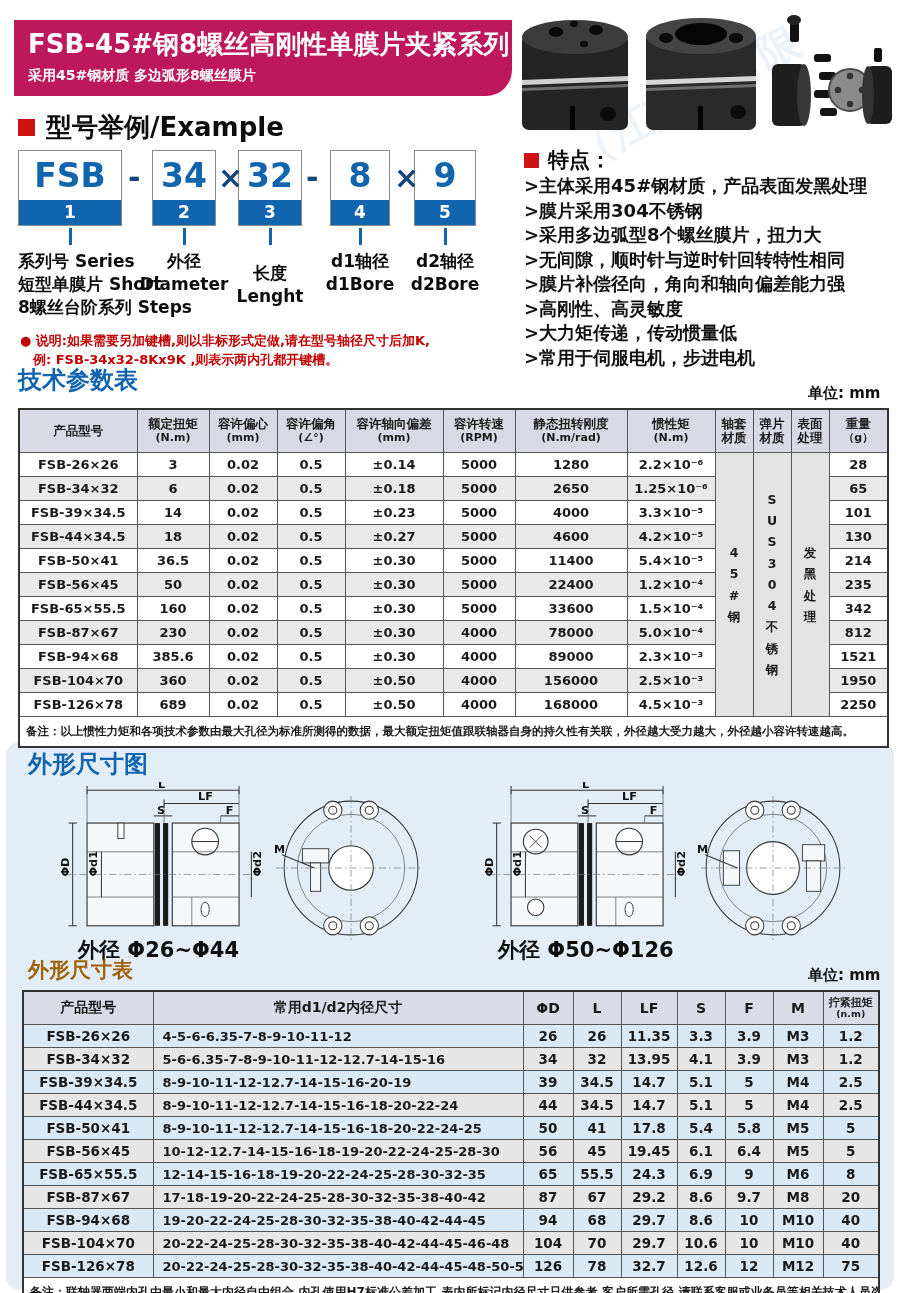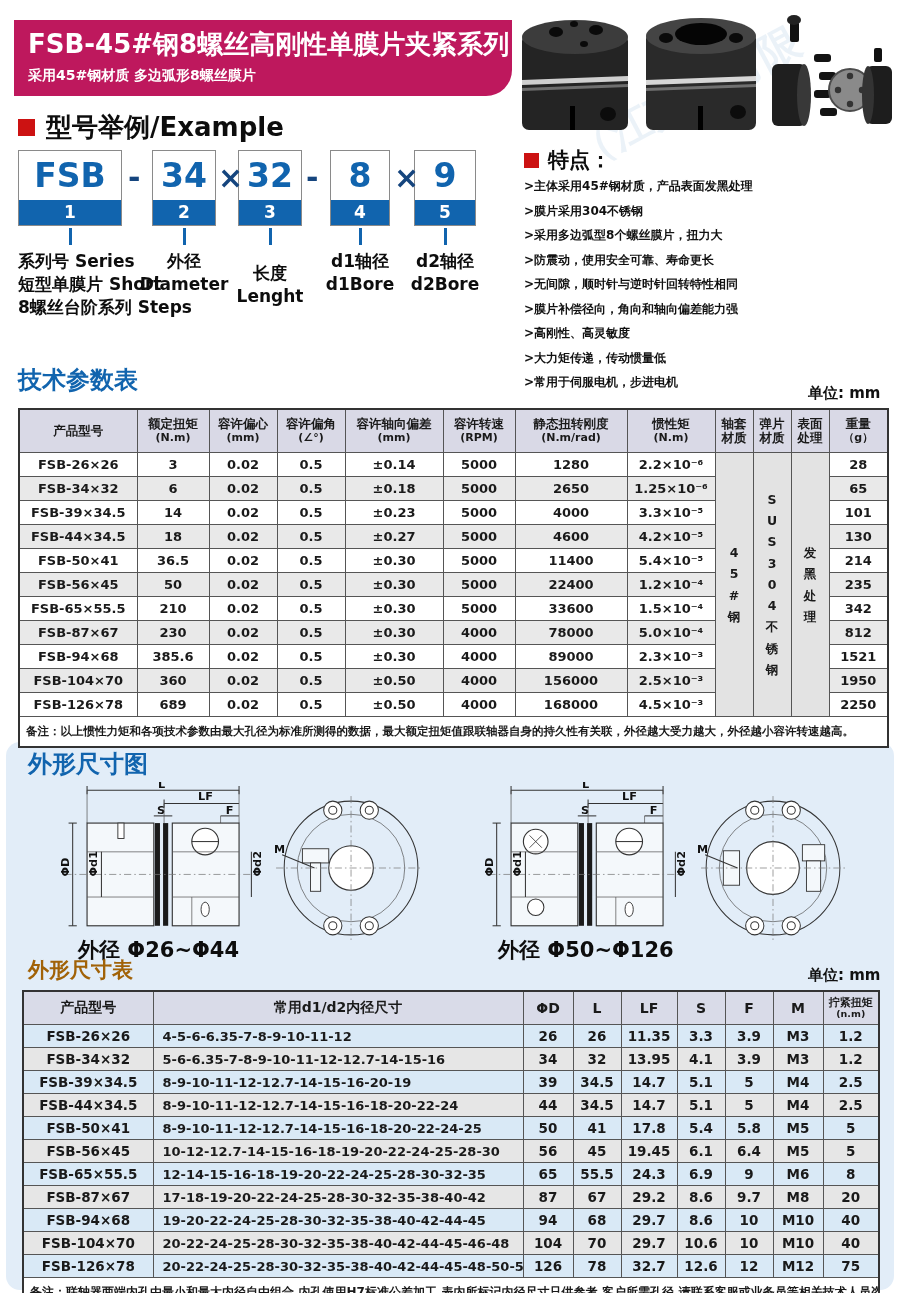--- a/index.html
+++ b/index.html
@@ -34,21 +34,21 @@
   .ex-tick{position:absolute;top:228px;width:3px;height:17px;background:#1164ae;}
   .ex-label{position:absolute;top:250px;font-size:17px;font-weight:bold;line-height:23px;color:#0d0d0d;white-space:nowrap;}
 
   .ex-note{position:absolute;left:20px;top:331px;color:#c00000;font-size:13px;font-weight:bold;line-height:19px;}
   .ex-note .l2{padding-left:13px;}
 
   
   .features{position:absolute;left:524px;top:146px;width:372px;}
   .features-heading{display:flex;align-items:center;gap:9px;font-size:21px;font-weight:bold;color:#0d0d0d;margin-bottom:0;}
   .features-heading .red-square{width:15px;height:15px;}
-  .feature-item{font-size:12px;font-weight:bold;line-height:24.5px;color:#111;white-space:nowrap;}
+  .feature-item{font-size:18px;font-weight:bold;line-height:24.5px;color:#111;white-space:nowrap;}
 
   
   .tech-heading{position:absolute;left:18px;top:364px;font-size:24px;font-weight:bold;color:#1164ae;}
   .unit-mm-1{position:absolute;left:808px;top:384px;font-size:15px;font-weight:bold;color:#111;}
   table{border-collapse:collapse;}
   table.tech{position:absolute;left:18px;top:408px;width:869px;table-layout:fixed;border:2px solid #333;}
   .tech th,.tech td{border:1px solid #555;text-align:center;padding:0;overflow:hidden;}
   .tech th{background:#d9d9e6;font-size:12.5px;font-weight:bold;height:42px;line-height:1.15;word-break:break-all;padding:0 1px;}
   .tech .th-unit{font-size:11px;font-weight:bold;}
   .tech td{font-size:13px;font-weight:bold;height:23px;background:#fff;}
@@ -198,31 +198,34 @@
       <div class="ex-label" style="left: 385px; width: 120px; text-align: center;">
         <div>d2轴径</div>
         <div>d2Bore</div>
       </div>
       <span class="ex-sep" style="left: 128px;">-</span>
       <span class="ex-sep" style="left: 218px;">×</span>
       <span class="ex-sep" style="left: 306px;">-</span>
       <span class="ex-sep" style="left: 394px;">×</span>
     </div>
 
+  <div class="ex-note">
+    <div>● 说明:如果需要另加键槽,则以非标形式定做,请在型号轴径尺寸后加K,</div>
+    <div class="l2">例: FSB-34x32-8Kx9K ,则表示两内孔都开键槽。</div>
+  </div>
 
   <div class="features">
     <div class="features-heading">
       <span class="red-square"></span>
       <span>特点：</span>
     </div>
     <div id="features-list">
         <div class="feature-item">&gt;主体采用45#钢材质，产品表面发黑处理</div>
         <div class="feature-item">&gt;膜片采用304不锈钢</div>
         <div class="feature-item">&gt;采用多边弧型8个螺丝膜片，扭力大</div>
-        <div class="feature-item">&gt;防震动，使用安全可靠、寿命更长</div>
         <div class="feature-item">&gt;无间隙，顺时针与逆时针回转特性相同</div>
         <div class="feature-item">&gt;膜片补偿径向，角向和轴向偏差能力强</div>
         <div class="feature-item">&gt;高刚性、高灵敏度</div>
         <div class="feature-item">&gt;大力矩传递，传动惯量低</div>
         <div class="feature-item">&gt;常用于伺服电机，步进电机</div>
       </div>
   </div>
 
   <div class="tech-heading">技术参数表</div>
   <div class="unit-mm-1">单位: mm</div>
@@ -354,21 +357,21 @@
           <td>0.02</td>
           <td>0.5</td>
           <td>±0.30</td>
           <td>5000</td>
           <td>22400</td>
           <td>1.2×10⁻⁴</td>
           <td>235</td>
         </tr>
         <tr>
           <td>FSB-65×55.5</td>
-          <td>210</td>
+          <td>160</td>
           <td>0.02</td>
           <td>0.5</td>
           <td>±0.30</td>
           <td>5000</td>
           <td>33600</td>
           <td>1.5×10⁻⁴</td>
           <td>342</td>
         </tr>
         <tr>
           <td>FSB-87×67</td>

